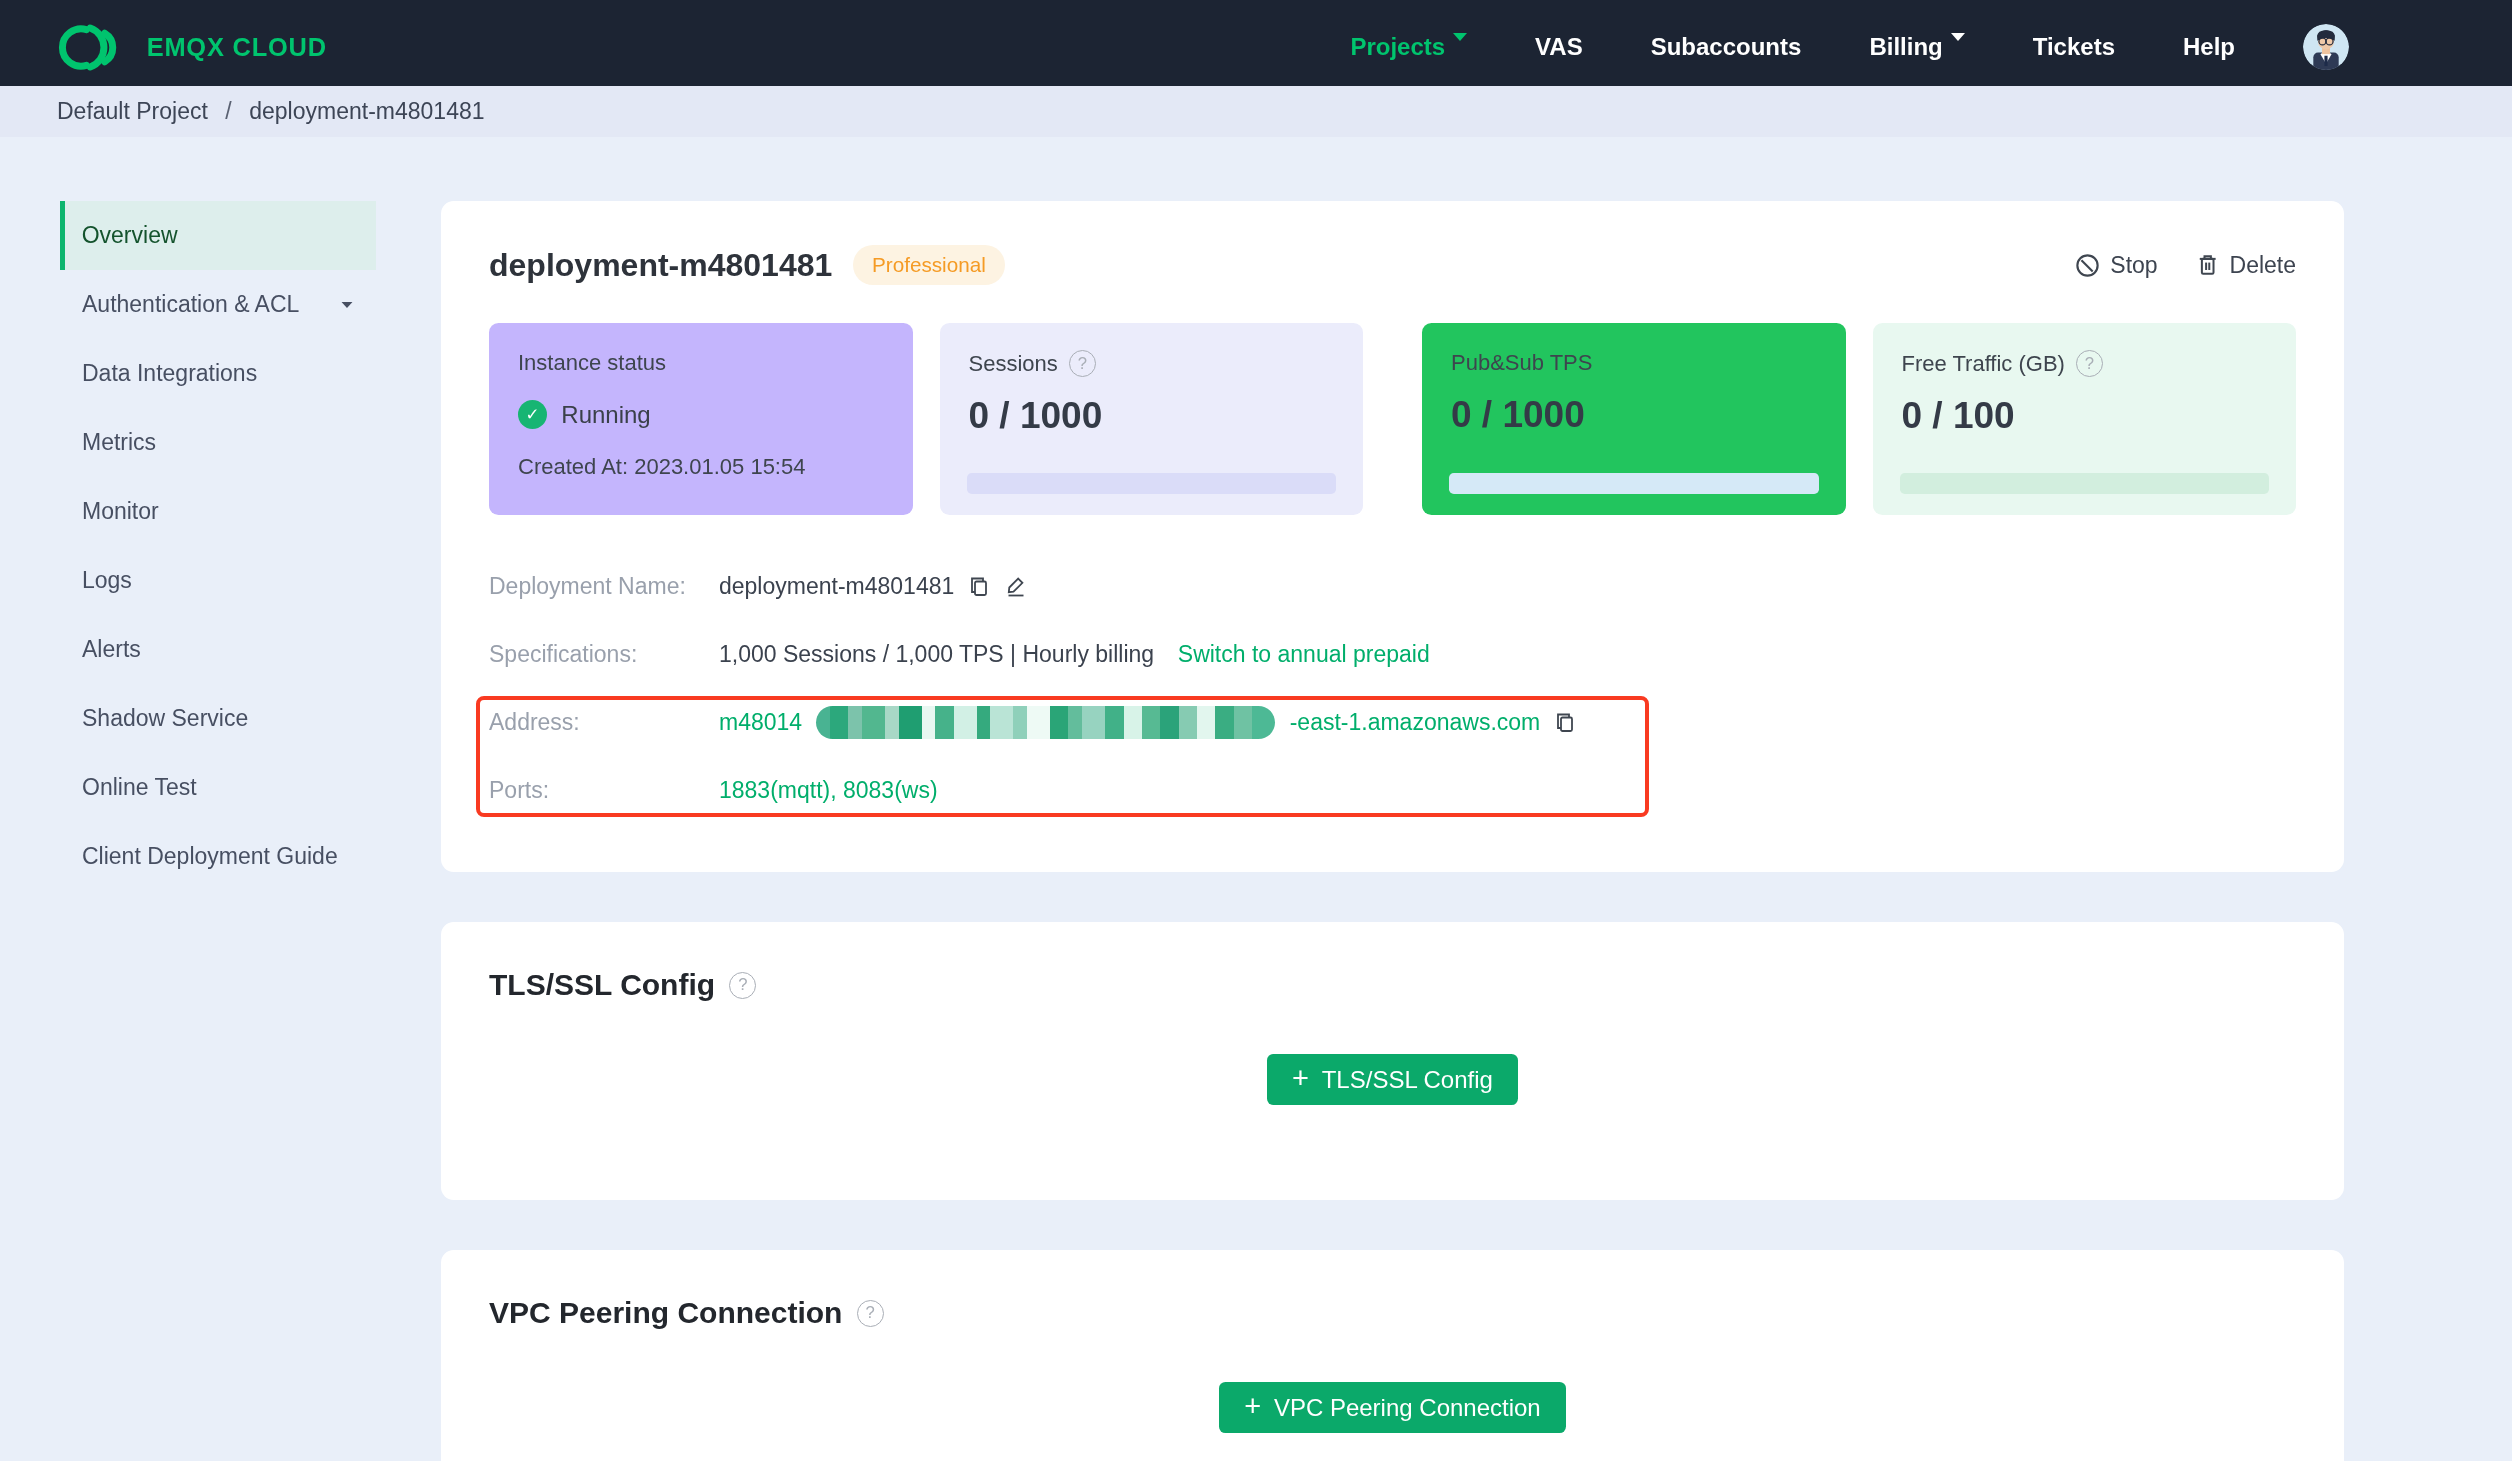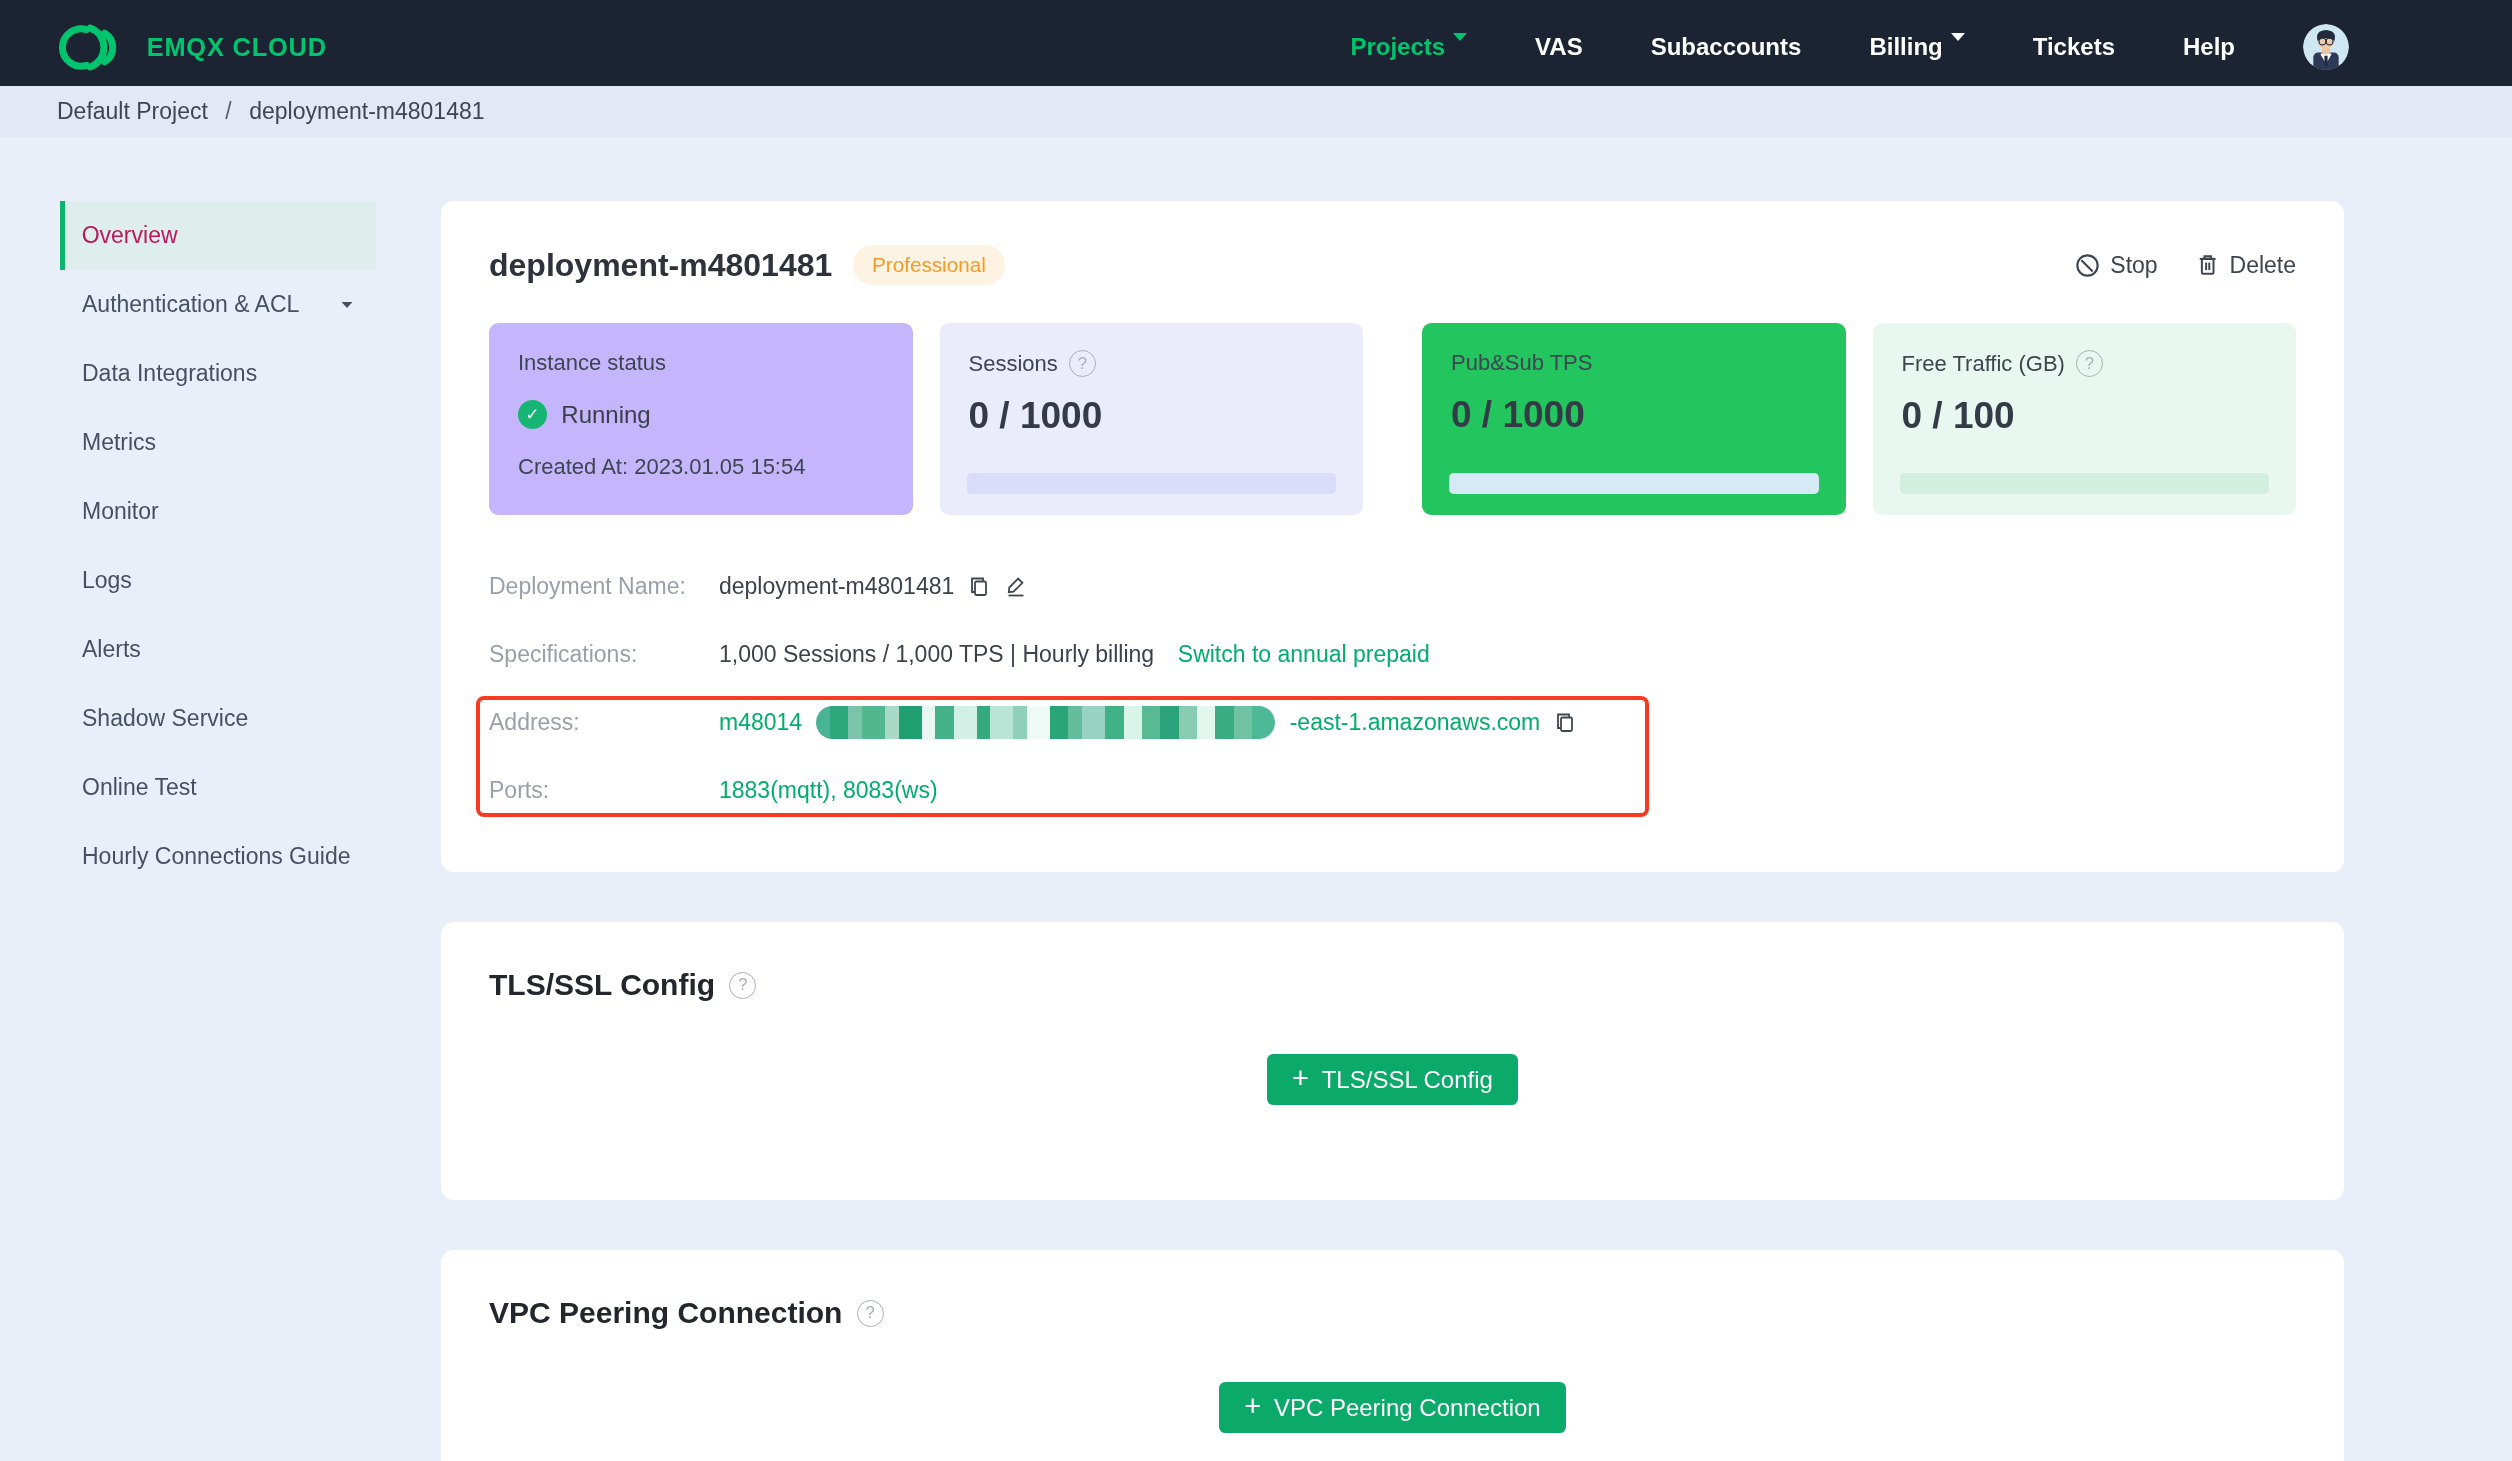--- a/index.html
+++ b/index.html
@@ -26,21 +26,21 @@
   .crumb-sep { color:#5a6172; }
 
   
   .content { position:relative; height:1325px; background:#e9eff9; overflow:hidden; }
 
   
   .sidebar { position:absolute; left:60px; top:64px; width:316px; }
   .side-item { height:69px; display:flex; align-items:center; padding:0 22px;
                font-size:23px; color:#474f62; cursor:pointer; }
   .side-item .tri { transform:scale(.78); color:#474f62; margin-left:auto; }
-  .side-item.active { background:#ddeeec; color:#be185d;
+  .side-item.active { background:#ddeeec; color:#14532d;
                       border-left:5.6px solid #0cb56d; padding-left:16.7px; }
 
   
   .main { position:absolute; left:441px; top:64px; width:1903px; }
   .panel { background:#fff; border-radius:12.7px; }
   .panel + .panel { margin-top:50px; }
   .panel.ov { height:671px; }
   .panel.sec { height:278px; }
 
   
@@ -188,21 +188,21 @@
     <div class="side-item">
       <span>Alerts</span>
     </div>
     <div class="side-item">
       <span>Shadow Service</span>
     </div>
     <div class="side-item">
       <span>Online Test</span>
     </div>
     <div class="side-item">
-      <span>Hourly Connections Guide</span>
+      <span>Client Deployment Guide</span>
     </div>
   </div>
 
   <div class="main">
 
     <div class="panel ov">
       <div class="ov-head">
         <span class="ov-title">deployment-m4801481</span>
         <span class="badge">Professional</span>
         <span class="ov-actions">

